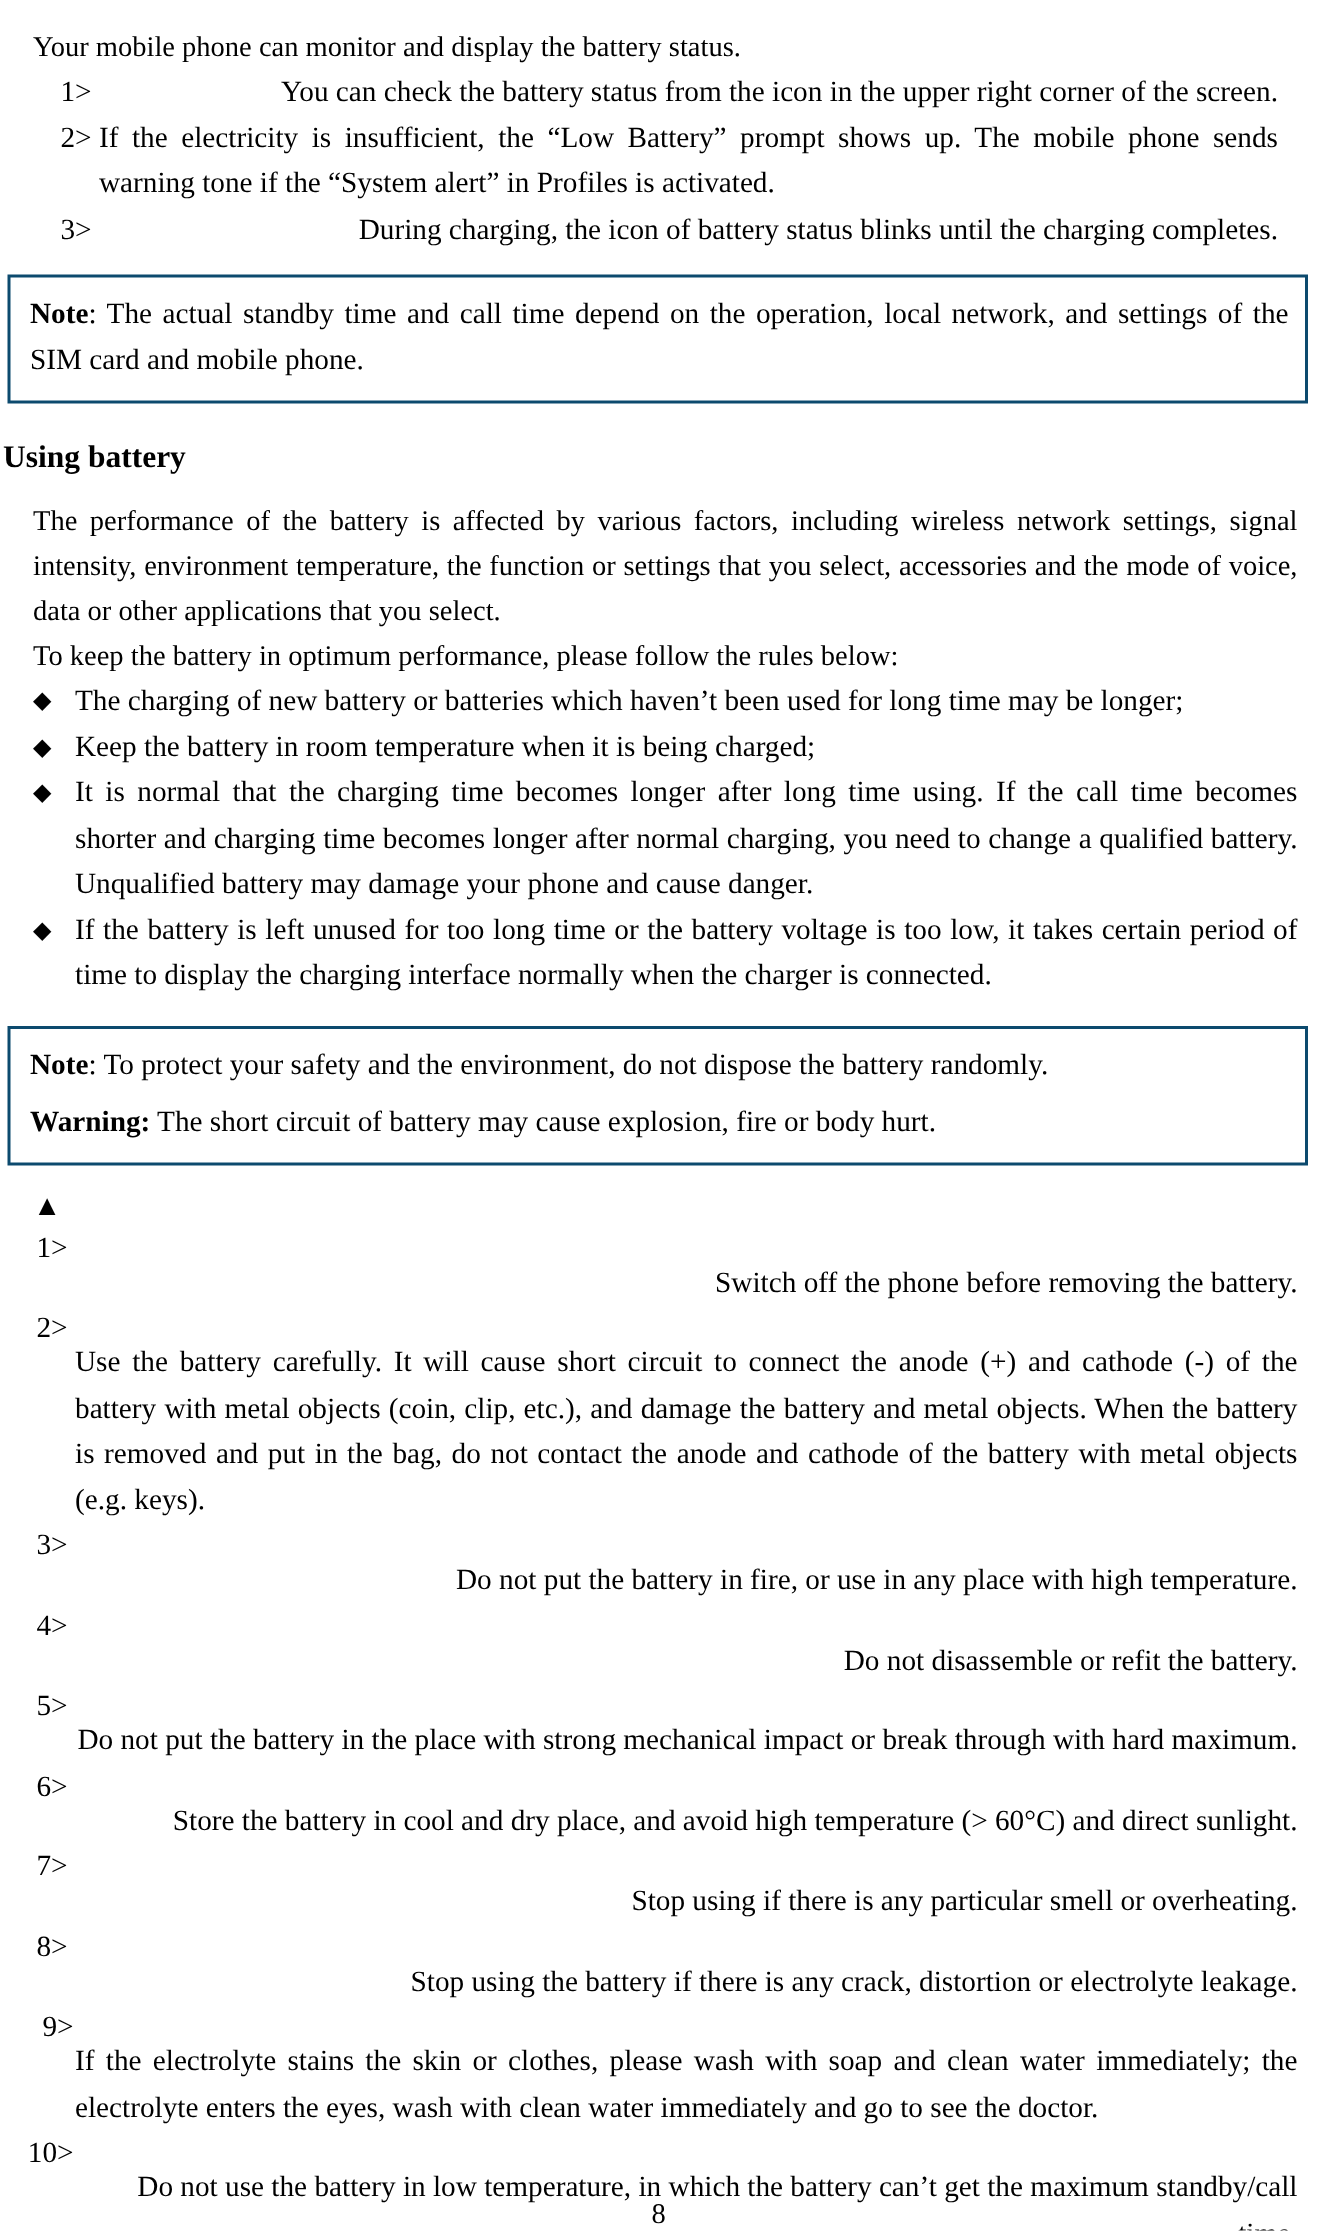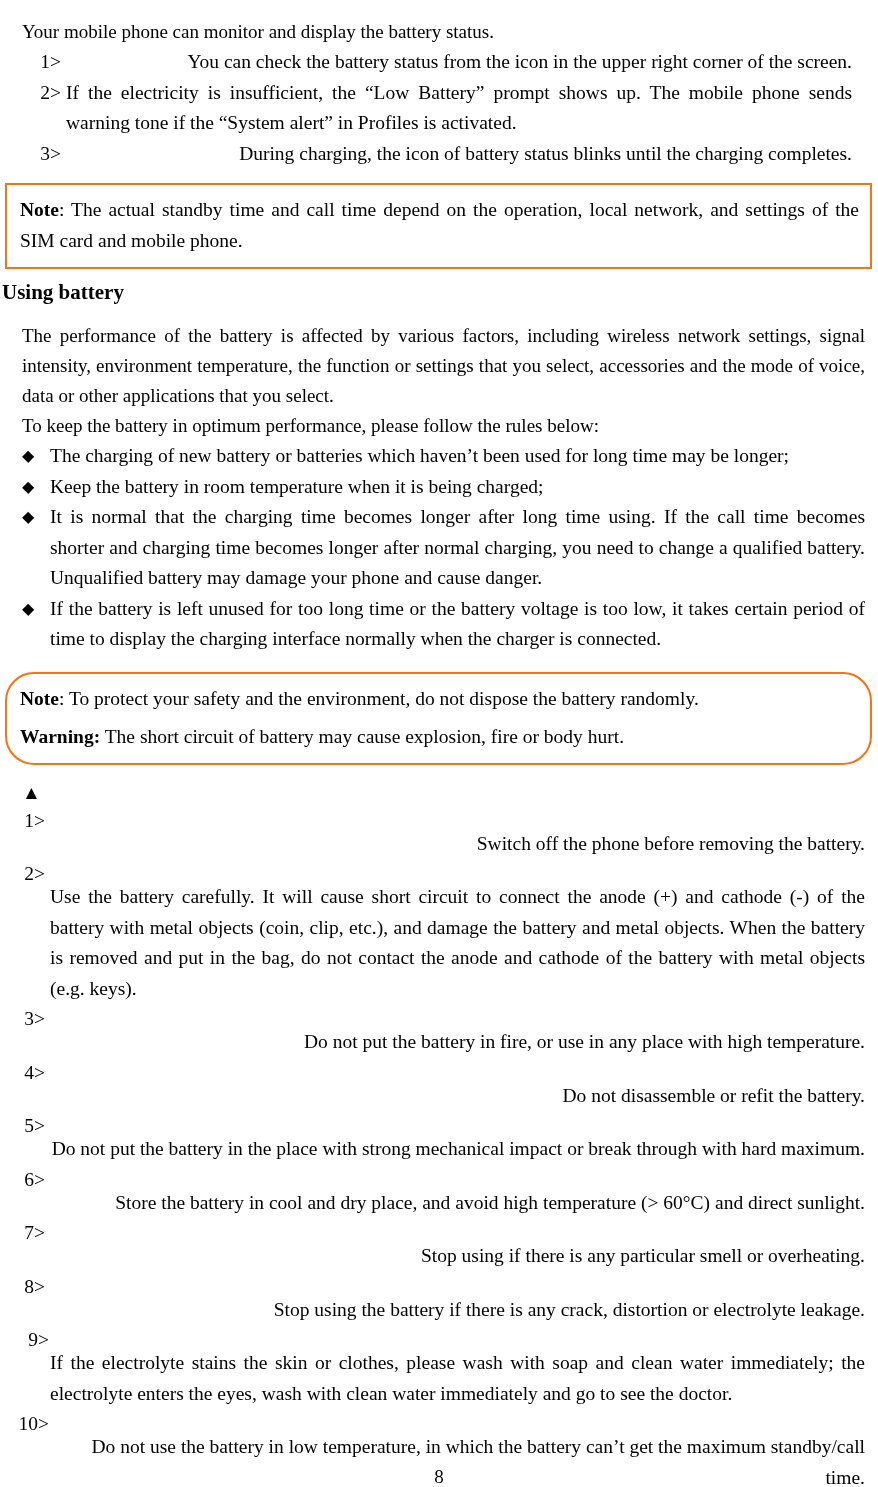--- a/index.html
+++ b/index.html
@@ -110,21 +110,21 @@
   .bullist .li .marker {
     width: 28px;
     text-align: left;
     padding-right: 0;
     font-size: 16px;
   }
   .bullist .li .txt { text-align: justify; }
 
   
   .notebox {
-    border: 2px solid #f97316;
+    border: 2px solid #0c4a6e;
     box-sizing: border-box;
     margin: 14px 6px 0 5px;
     padding: 9px 11px 11px 13px;
   }
   .notebox p {
     margin: 0;
     font-size: 19.5px;
     line-height: 31px;
     text-align: justify;
   }
@@ -169,21 +169,21 @@
         <span class="txt nojust">During charging, the icon of battery status blinks until the charging completes.</span>
       </div>
 
     </div>
   </div>
 
   <div class="notebox">
     <p><span class="lead">Note</span><span>: The actual standby time and call time depend on the operation, local network, and settings of the SIM card and mobile phone.</span></p>
   </div>
 
-  <h2 class="section-heading" style="margin-top:10px;">Using battery</h2>
+  <h2 class="section-heading" style="margin-top:22px;">Using battery</h2>
 
   <div class="body-indent">
     <p class="para" style="margin-top:16px;">The performance of the battery is affected by various factors, including wireless network settings, signal intensity, environment temperature, the function or settings that you select, accessories and the mode of voice, data or other applications that you select.</p>
     <p class="para nojust">To keep the battery in optimum performance, please follow the rules below:</p>
   </div>
 
   <div class="bullist" style="margin-left:22px;">
 
     <div class="li">
       <span class="marker">◆</span>
@@ -200,21 +200,21 @@
       <span class="txt">It is normal that the charging time becomes longer after long time using. If the call time becomes shorter and charging time becomes longer after normal charging, you need to change a qualified battery. Unqualified battery may damage your phone and cause danger.</span>
     </div>
 
     <div class="li">
       <span class="marker">◆</span>
       <span class="txt">If the battery is left unused for too long time or the battery voltage is too low, it takes certain period of time to display the charging interface normally when the charger is connected.</span>
     </div>
 
   </div>
 
-  <div class="notebox" style="margin-top:17px;border-radius:29px;">
+  <div class="notebox" style="margin-top:17px;">
     <p><span class="lead">Note</span><span>: To protect your safety and the environment, do not dispose the battery randomly.</span></p>
     <p class="two"><span class="lead">Warning:</span><span> The short circuit of battery may cause explosion, fire or body hurt.</span></p>
   </div>
 
   <div class="sub-heading">
     <span class="tri-icon">▲</span>
   </div>
 
   <div class="list-c">
 

